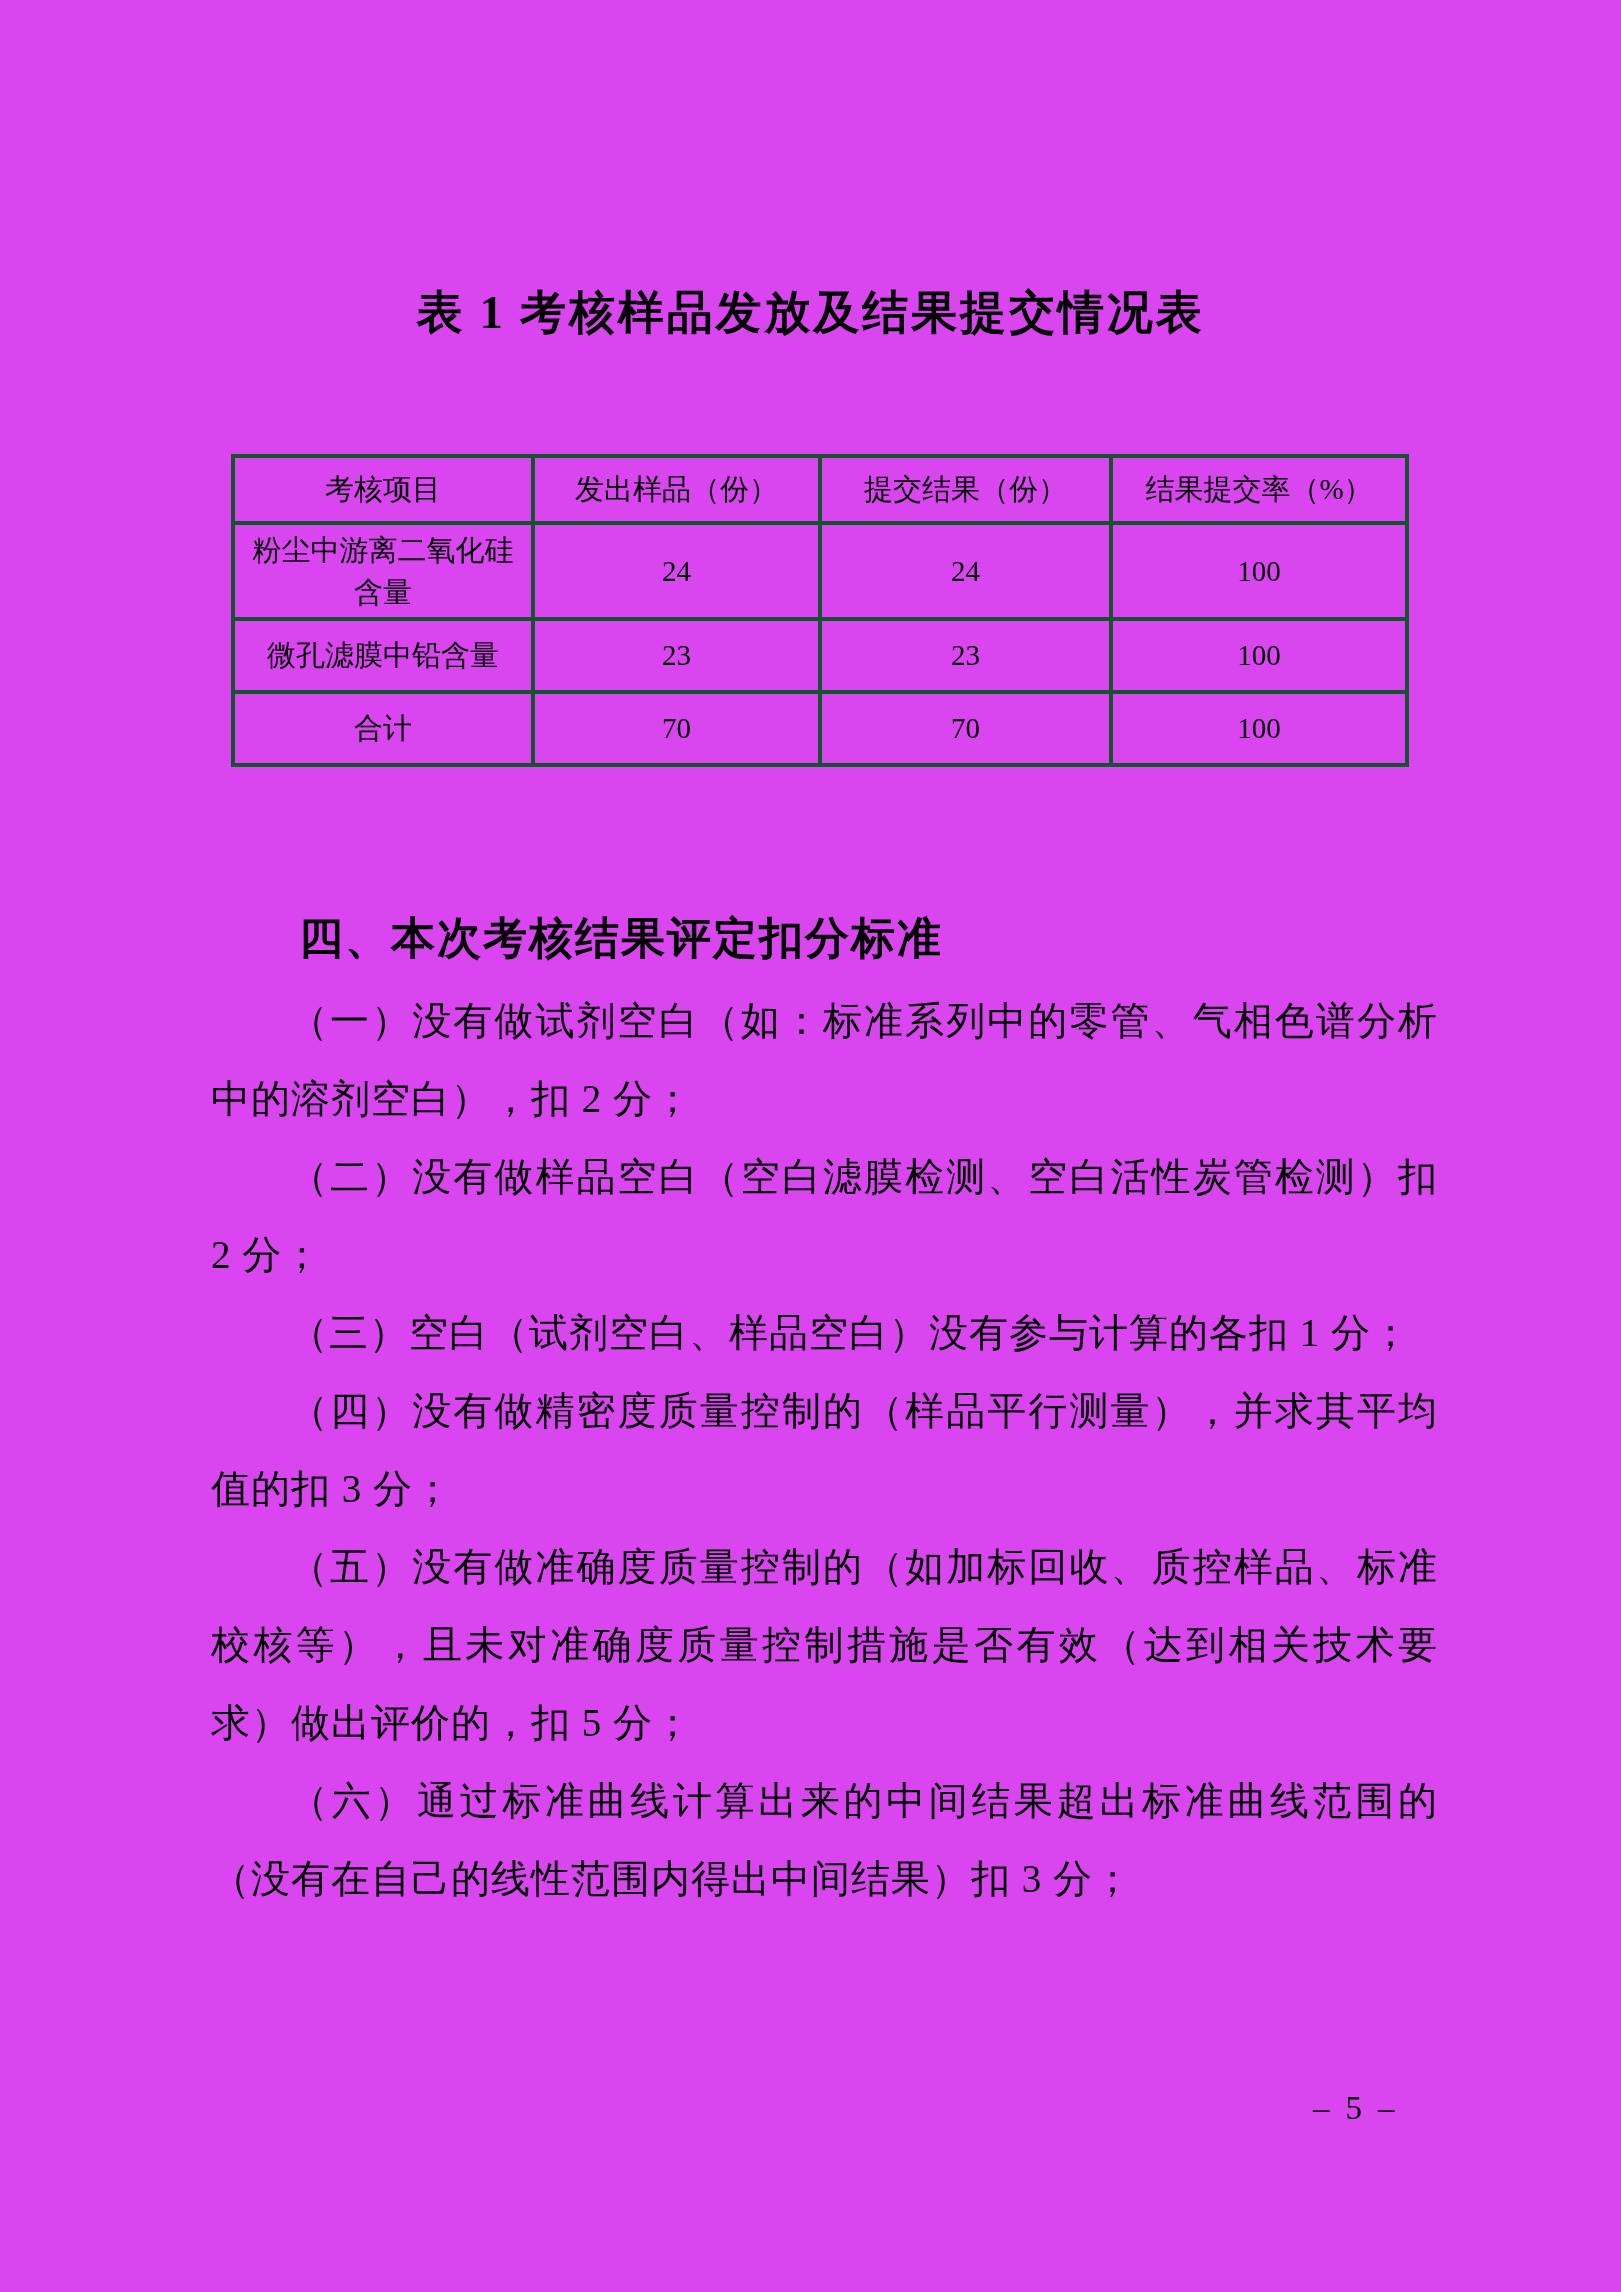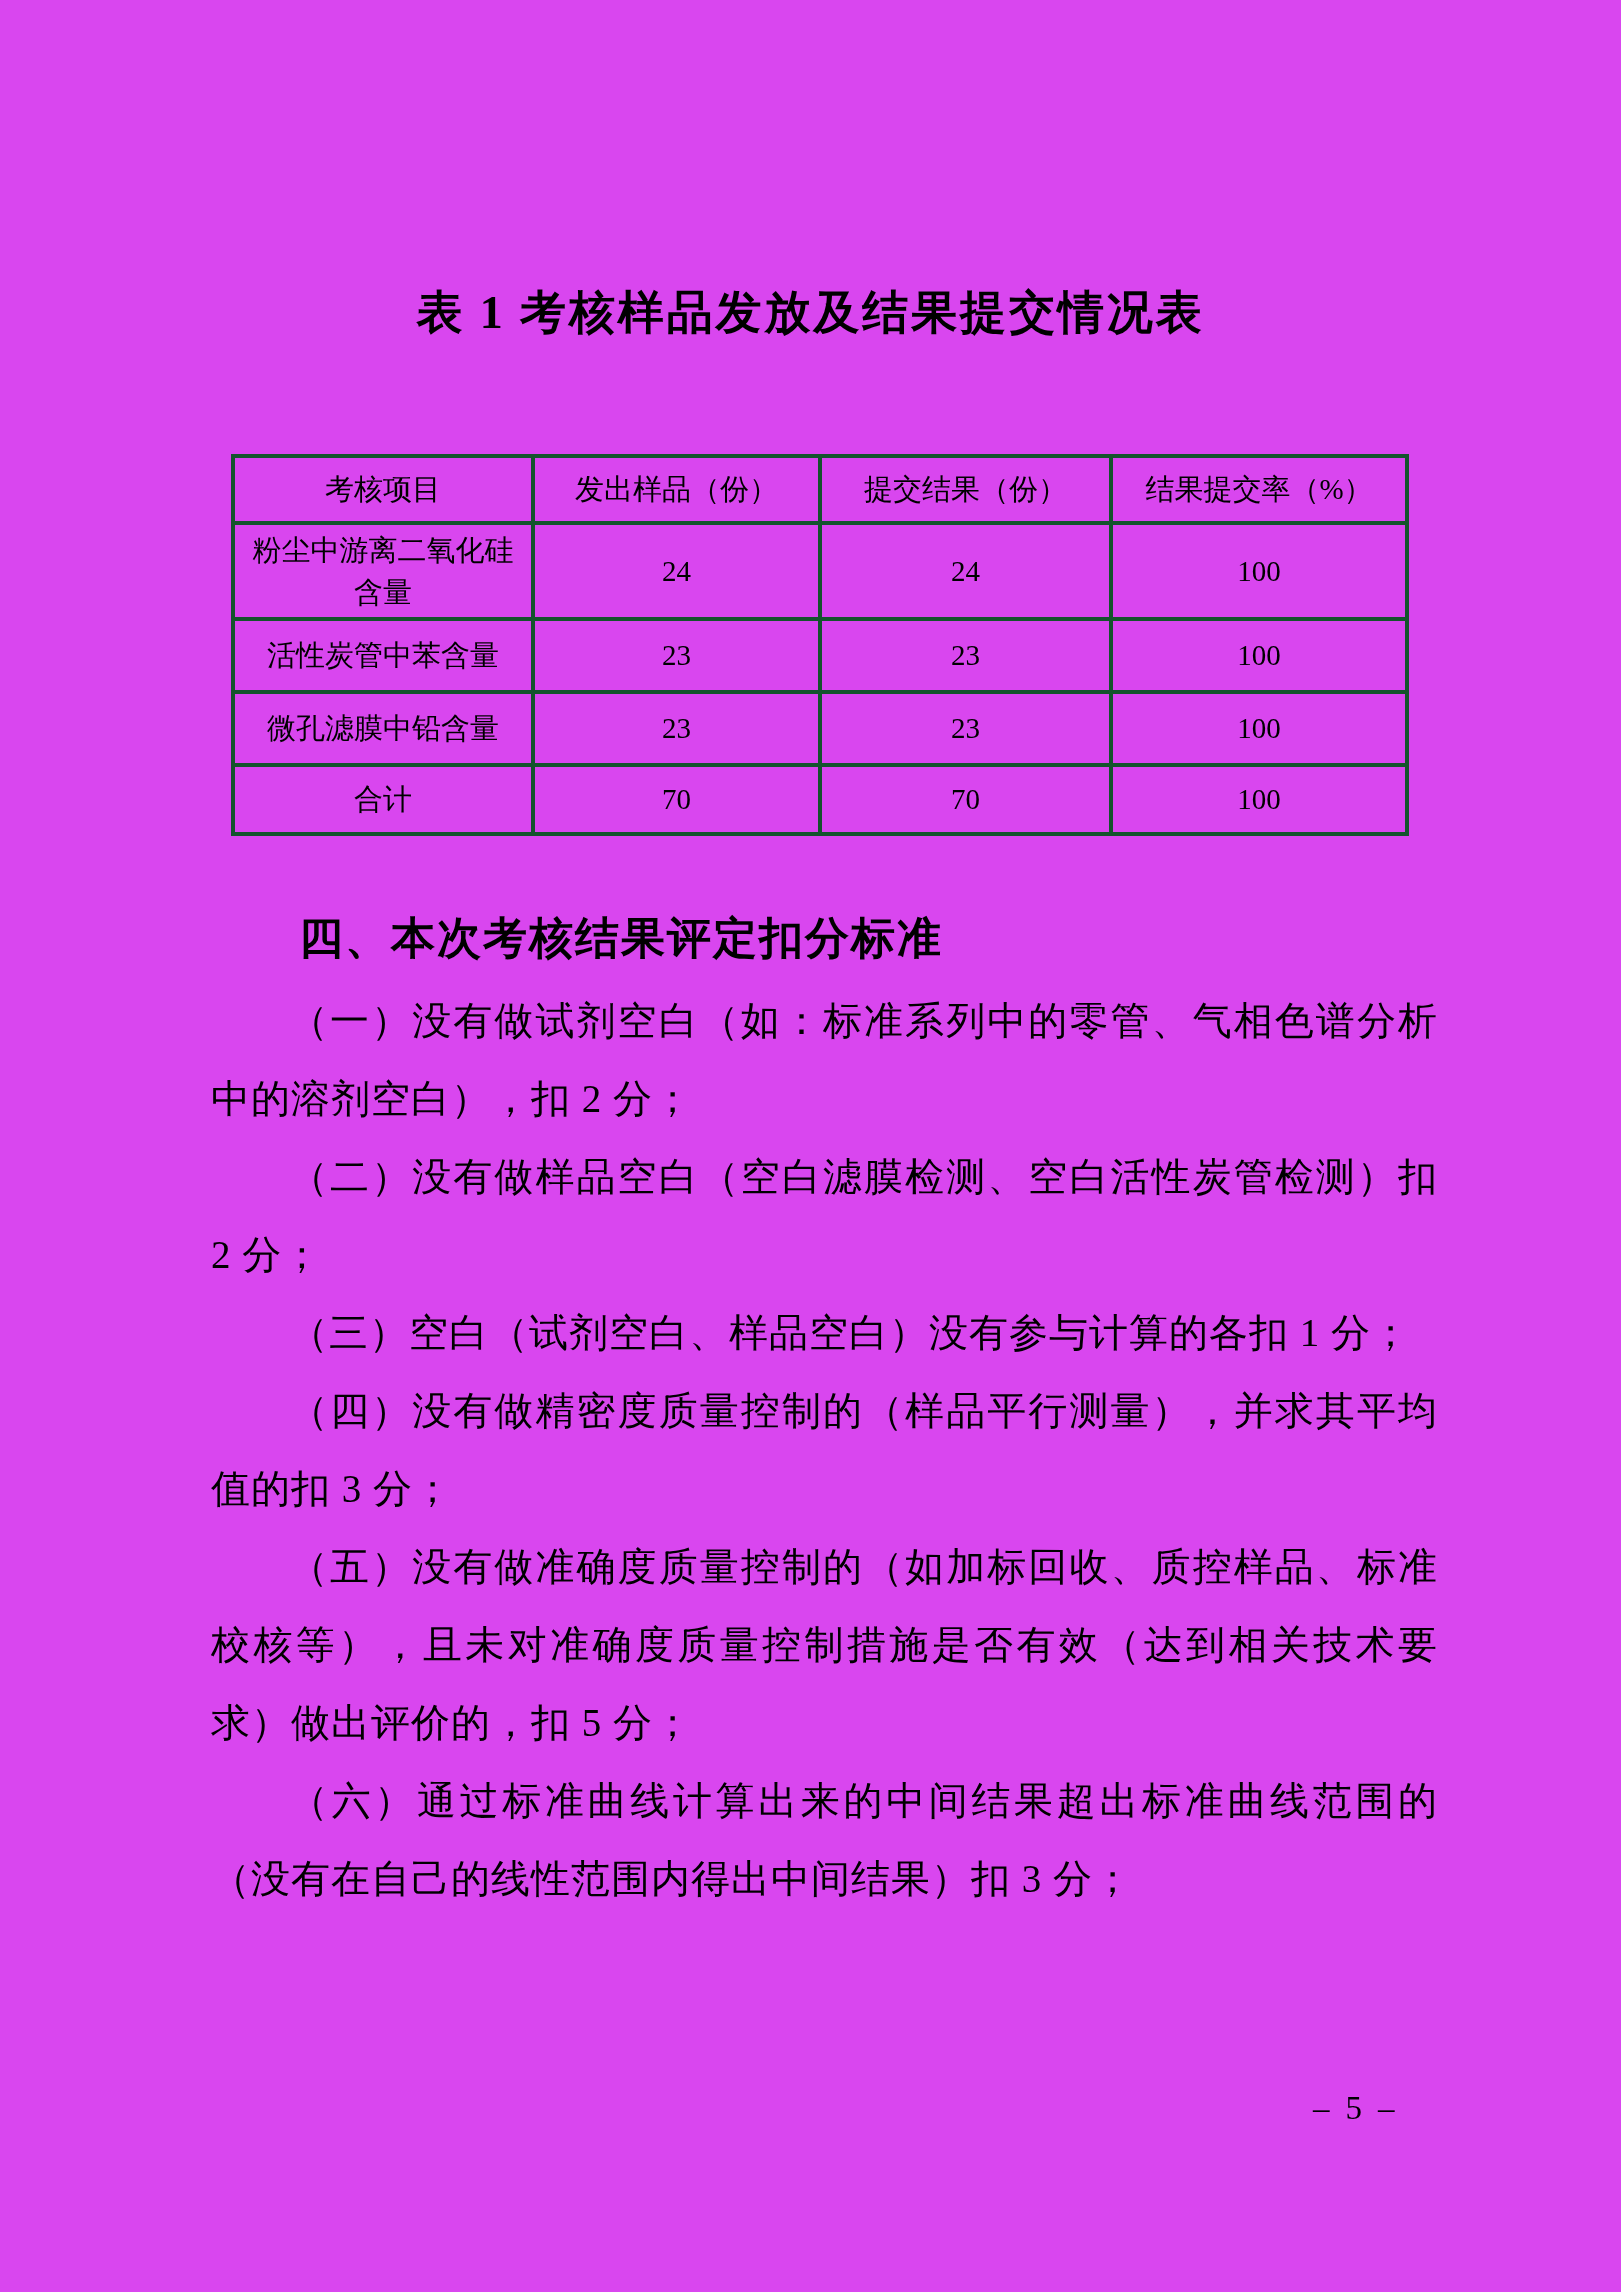--- a/index.html
+++ b/index.html
@@ -105,26 +105,20 @@
       </tr>
     </thead>
     <tbody>
       <tr>
         <td>粉尘中游离二氧化硅含量</td>
         <td>24</td>
         <td>24</td>
         <td>100</td>
       </tr>
       <tr>
-        <td>活性炭管中苯含量</td>
-        <td>23</td>
-        <td>23</td>
-        <td>100</td>
-      </tr>
-      <tr>
         <td>微孔滤膜中铅含量</td>
         <td>23</td>
         <td>23</td>
         <td>100</td>
       </tr>
       <tr>
         <td>合计</td>
         <td>70</td>
         <td>70</td>
         <td>100</td>

